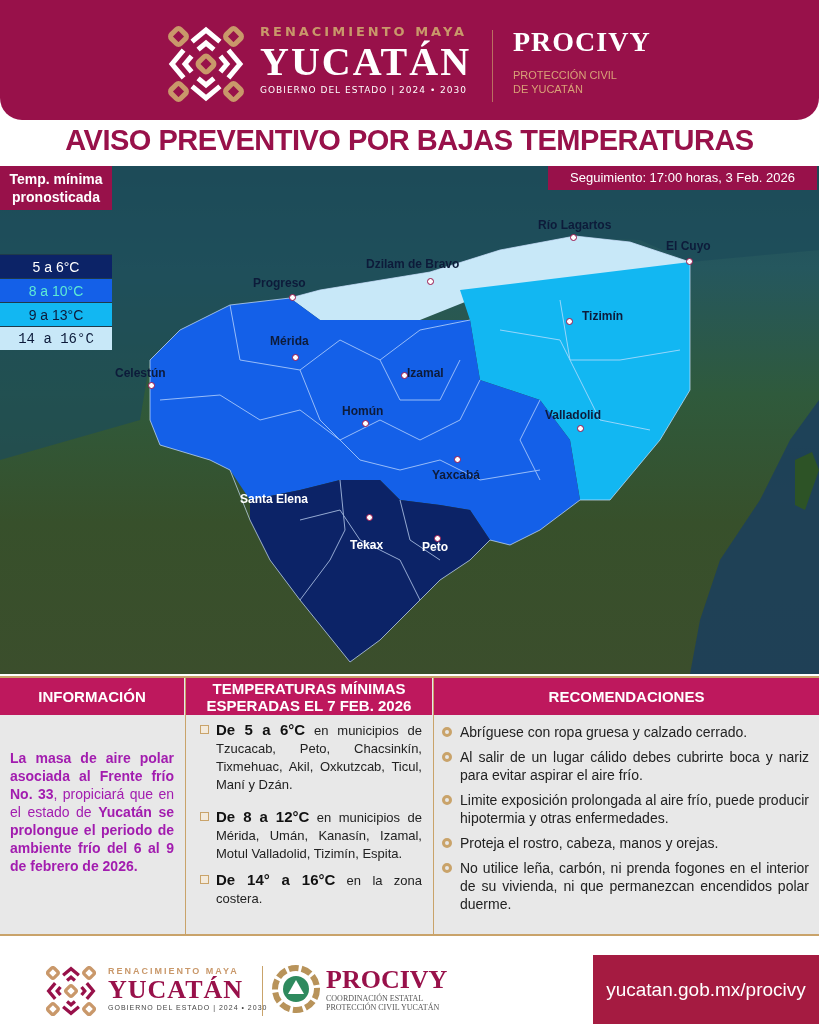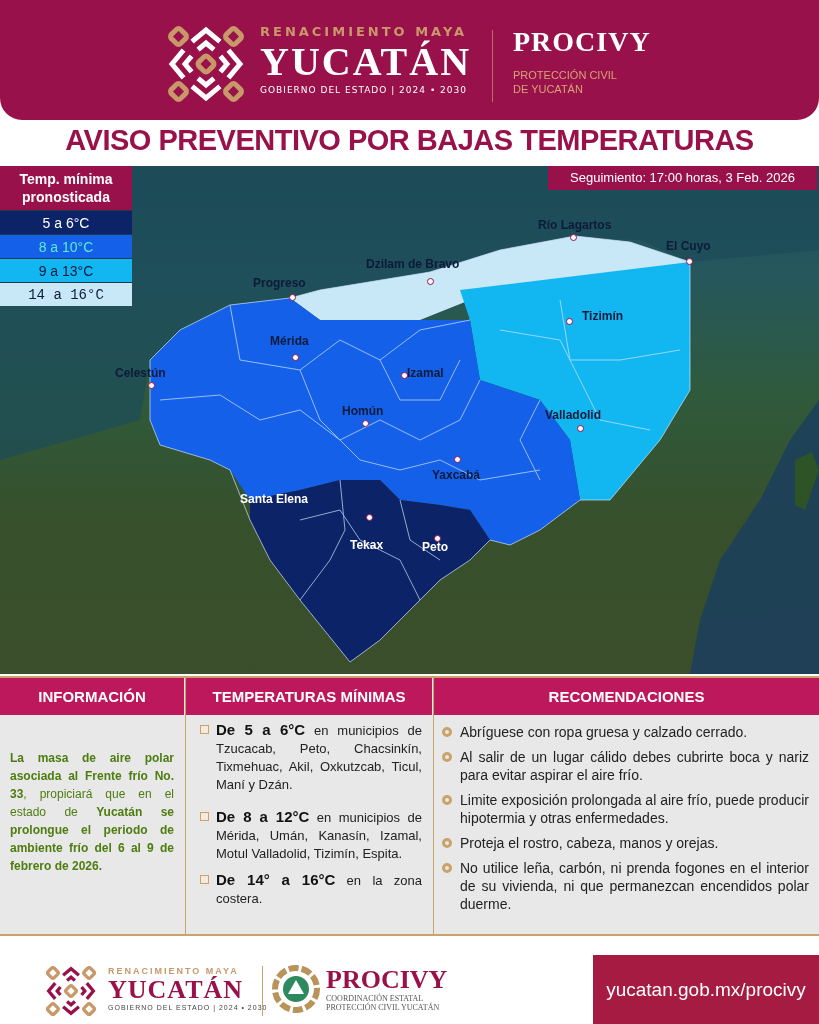--- a/index.html
+++ b/index.html
@@ -16,36 +16,36 @@
   .procivy-block { position: absolute; left: 513px; top: 26px; }
   .procivy-name { color: #ffffff; font-family: "Liberation Serif", serif; font-weight: bold; font-size: 28px; letter-spacing: 1px; }
   .procivy-sub { color: #d9a277; font-size: 11px; line-height: 14px; margin-top: 10px; }
 
   
   .main-title { position: absolute; left: 0; top: 124px; width: 819px; text-align: center; color: #98114a; font-size: 29px; font-weight: bold; letter-spacing: -0.5px; }
 
   
   .map { position: absolute; left: 0; top: 166px; width: 819px; height: 508px; background: linear-gradient(180deg,#1f4a55 0%,#25575e 20%,#2f5a3c 45%,#37502b 70%,#3b4e2c 100%); overflow: hidden; }
   .map svg { position: absolute; left: 0; top: 0; }
-  .legend { position: absolute; left: 0; top: 166px; width: 132px; }
+  .legend { position: absolute; left: 0; top: 166px; width: 112px; }
   .legend-title { background: #98114a; color: #fff; font-weight: bold; font-size: 14px; text-align: center; line-height: 18px; padding: 4px 0; height: 44px; }
   .legend-row { height: 24px; line-height: 24px; text-align: center; font-size: 14px; border-top: 1px solid #1f3a4a; }
   .seguimiento { position: absolute; left: 548px; top: 166px; width: 269px; height: 24px; background: #98114a; color: #fff; font-size: 13px; line-height: 24px; text-align: center; }
   .place { position: absolute; font-size: 12px; font-weight: bold; color: #0d1b3a; white-space: nowrap; }
   .place.light { color: #ffffff; }
   .dot { position: absolute; width: 7px; height: 7px; border-radius: 50%; background: #fff; border: 1px solid #98114a; }
 
   
   .panels { position: absolute; left: 0; top: 676px; width: 819px; height: 260px; background: #e8e8e8; border-top: 2px solid #c9a36a; border-bottom: 2px solid #c9a36a; }
   .col { position: absolute; top: 0; height: 258px; }
   .col-head { background: #be185d; color: #fff; font-weight: bold; text-align: center; height: 37px; display: flex; align-items: center; justify-content: center; font-size: 15px; line-height: 17px; }
   .col1 { left: 0; width: 184px; }
   .col2 { left: 185px; width: 247px; border-left: 1px solid #c9a36a; }
   .col3 { left: 433px; width: 386px; border-left: 1px solid #c9a36a; }
-  .info-text { padding: 34px 10px 0 10px; font-size: 12px; line-height: 18px; color: #4d7c0f; text-align: justify; }
+  .info-text { padding: 34px 10px 0 10px; font-size: 14px; line-height: 18px; color: #a21caf; text-align: justify; }
   .info-text b { font-weight: bold; }
   .temp-list { padding: 6px 10px 0 14px; }
   .temp-item { position: relative; padding-left: 16px; font-size: 13px; line-height: 18px; color: #222; text-align: justify; margin-bottom: 8px; }
   .temp-item .sq { position: absolute; left: 0; top: 4px; width: 9px; height: 9px; border: 1.5px solid #c9a36a; background: #f3eadc; }
   .temp-item b { font-size: 15px; color: #111; }
   .rec-list { padding: 8px 10px 0 6px; }
   .rec-item { position: relative; padding-left: 20px; font-size: 14px; line-height: 18px; color: #222; text-align: justify; margin-bottom: 7px; }
   .rec-item .circ { position: absolute; left: 2px; top: 4px; width: 10px; height: 10px; border-radius: 50%; border: 3px solid #c9a36a; }
 
   
@@ -161,38 +161,39 @@
   <div class="place light" style="left:240px;top:326px;">Santa Elena</div>
   <div class="place light" style="left:342px;top:372px;margin-left:8px;">Tekax</div>
   <div class="place light" style="left:422px;top:374px;">Peto</div>
 </div>
 
 <div class="legend">
   <div class="legend-title">
     <div>Temp. mínima</div>
     <div>pronosticada</div>
   </div>
-  <div class="legend-row" style="background:#0c2367;color:#ffffff;">5 a 6°C</div>
+  <div class="legend-row" style="background:#0c2367;color:#ffffff;margin-top:44px;">5 a 6°C</div>
   <div class="legend-row" style="background:#1460e8;color:#5eead4;">8 a 10°C</div>
   <div class="legend-row" style="background:#12b7f2;color:#0d1b3a;">9 a 13°C</div>
   <div class="legend-row" style="background:#c8e8f8;color:#0d1b3a;font-family:Liberation Mono, monospace;">14 a 16°C</div>
 </div>
 
 <div class="seguimiento">Seguimiento: 17:00 horas, 3 Feb. 2026</div>
 
 <div class="panels">
   <div class="col col1">
     <div class="col-head">INFORMACIÓN</div>
     <div class="info-text"><b>La masa de aire polar asociada al Frente frío No. 33</b><span>, propiciará que en el estado de </span><b>Yucatán se prolongue el periodo de ambiente frío del 6 al 9 de febrero de 2026.</b></div>
   </div>
 
   <div class="col col2">
     <div class="col-head">
       <div>
         <div>TEMPERATURAS  MÍNIMAS</div>
+        <div>ESPERADAS EL 7 FEB. 2026</div>
       </div>
     </div>
     <div class="temp-list">
       <div class="temp-item">
         <span class="sq"></span>
         <b>De 5 a 6°C</b><span> en municipios de Tzucacab, Peto, Chacsinkín, Tixmehuac, Akil, Oxkutzcab, Ticul, Maní y Dzán.</span>
       </div>
       <div class="temp-item" style="margin-top:14px;">
         <span class="sq"></span>
         <b>De 8 a 12°C</b><span> en municipios de Mérida, Umán, Kanasín, Izamal, Motul Valladolid, Tizimín, Espita.</span>

